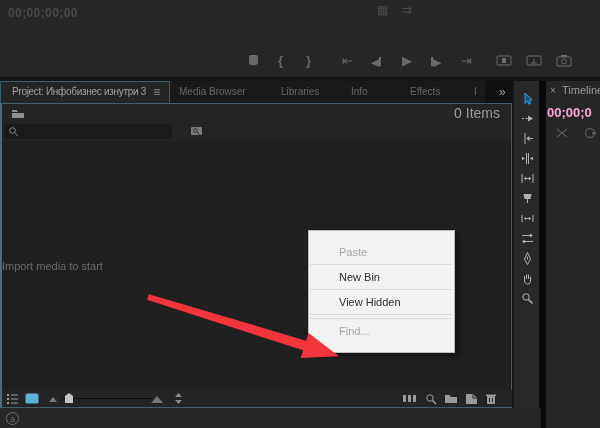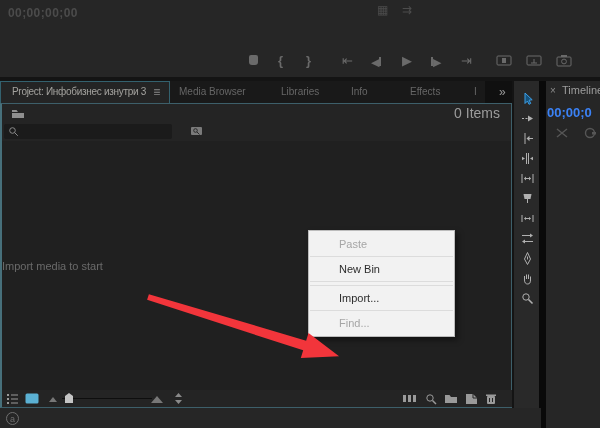--- a/index.html
+++ b/index.html
@@ -28,22 +28,22 @@
 #content{position:absolute;left:0;top:37px;right:0;bottom:17px;background:#202020}
 #import-hint{position:absolute;left:0;top:119px;width:500px;text-align:left;font-size:11px;color:#6a6a6a}
 #status-bar{position:absolute;left:0;bottom:0;height:17px;width:510px;background:#242424}
 .sicon{position:absolute;top:3px}
 #tools{position:absolute;left:514px;top:81px;width:27px;height:347px;background:#292929;padding-top:7px}
 .tool{height:20px;display:flex;align-items:center;justify-content:center}
 #tl-gap{position:absolute;left:539px;top:81px;width:7px;height:347px;background:#090909}
 #timeline{position:absolute;left:546px;top:81px;width:54px;height:347px;background:#262626;overflow:hidden}
 #tl-close{position:absolute;left:4px;top:4px;font-size:10px;color:#8a8a8a}
 #tl-tab{position:absolute;left:16px;top:3px;font-size:11px;color:#9c9c9c;white-space:nowrap}
-#tl-timecode{position:absolute;left:1px;top:24px;font-size:13px;color:#3b82f6;font-weight:bold;white-space:nowrap}
-#menu{position:absolute;left:308px;top:230px;width:147px;background:#f2f2f2;border:1px solid #bcbcbc;box-shadow:3px 3px 6px rgba(0,0,0,.45);padding:4px 0;z-index:50}
+#tl-timecode{position:absolute;left:1px;top:24px;font-size:13px;color:#f9a8d4;font-weight:bold;white-space:nowrap}
+#menu{position:absolute;left:308px;top:230px;width:147px;background:#f2f2f2;border:1px solid #bcbcbc;box-shadow:3px 3px 6px rgba(0,0,0,.45);padding:12px 0;z-index:50}
 .mi{height:18px;line-height:18px;padding-left:30px;font-size:11px;color:#2d2d2d;position:relative}
 .mi.disabled{color:#a6a6a6}
 .msep{border-top:1px solid #dcdcdc;margin:3px 1px}
 .subarrow{position:absolute;right:8px;top:0;font-size:13px;color:#4a4a4a;font-family:"DejaVu Sans",sans-serif}
 #arrow-svg{position:absolute;left:0;top:0;z-index:60;pointer-events:none}
 #badge{position:absolute;left:6px;top:412px;width:13px;height:13px;border:1px solid #6f6f6f;border-radius:50%;color:#6f6f6f;font-size:9px;text-align:center;line-height:12px}
 </style>
 </head>
 <body>
 
@@ -280,21 +280,21 @@
 </div>
 
 <div style="position:absolute;left:0;top:408px;width:541px;height:20px;background:#262626"></div>
 <div id="badge">a</div>
 
 <div id="menu">
   <div class="mi disabled"><span>Paste</span></div>
   <div class="msep"></div>
   <div class="mi"><span>New Bin</span></div>
   <div class="msep"></div>
+  <div class="mi"><span>View Hidden</span></div>
   <div class="msep"></div>
-  <div class="mi"><span>Import...</span></div>
   <div class="msep"></div>
   <div class="mi disabled"><span>Find...</span></div>
 </div>
 
 <svg id="arrow-svg" width="600" height="428">
   <polygon points="0,-3 164,-5 164,-13 200,0 164,13 164,5 0,3" fill="#f2353b" transform="translate(148,297) rotate(17.2)"></polygon>
 </svg>
 
 </body></html>

